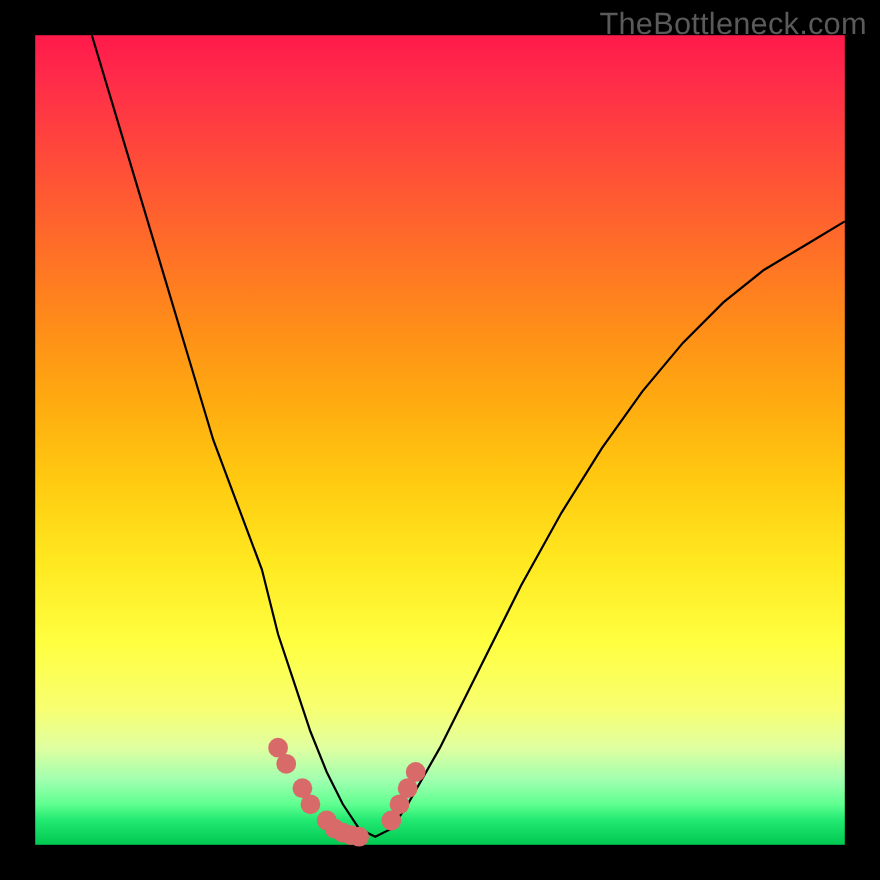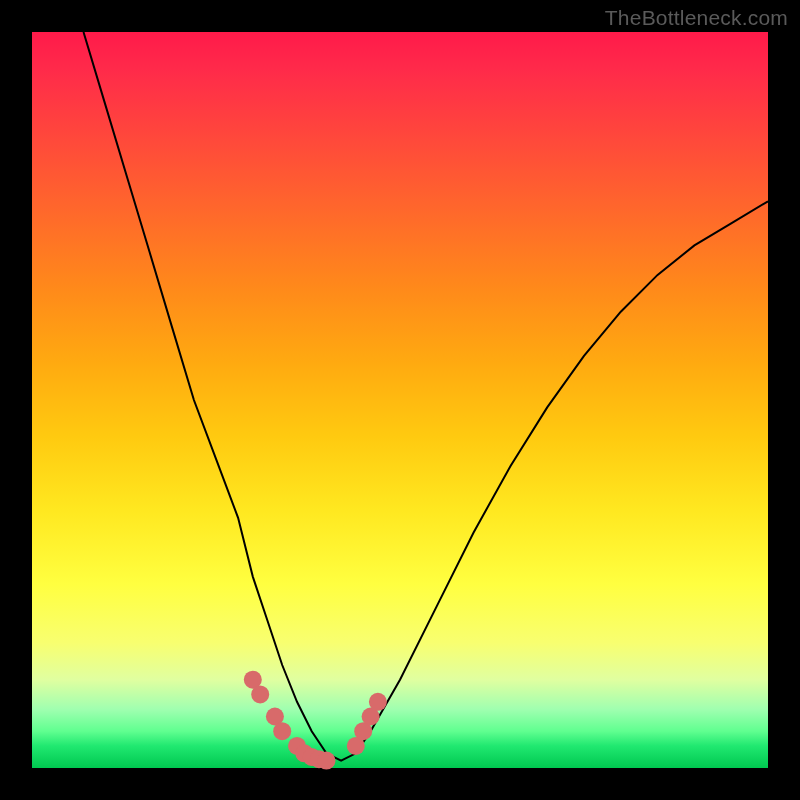--- a/index.html
+++ b/index.html
@@ -33,21 +33,21 @@
       #60ff90 95%,
       #20e870 97%,
       #00c850 100%
     );
   }
   .watermark {
     position: absolute;
     top: 6px;
     right: 12px;
     color: #5a5a5a;
-    font-size: 21px;
+    font-size: 28px;
     font-weight: 500;
     letter-spacing: 0.2px;
   }
   svg.curve {
     position: absolute;
     left: 0;
     top: 0;
     width: 736px;
     height: 736px;
     overflow: visible;

